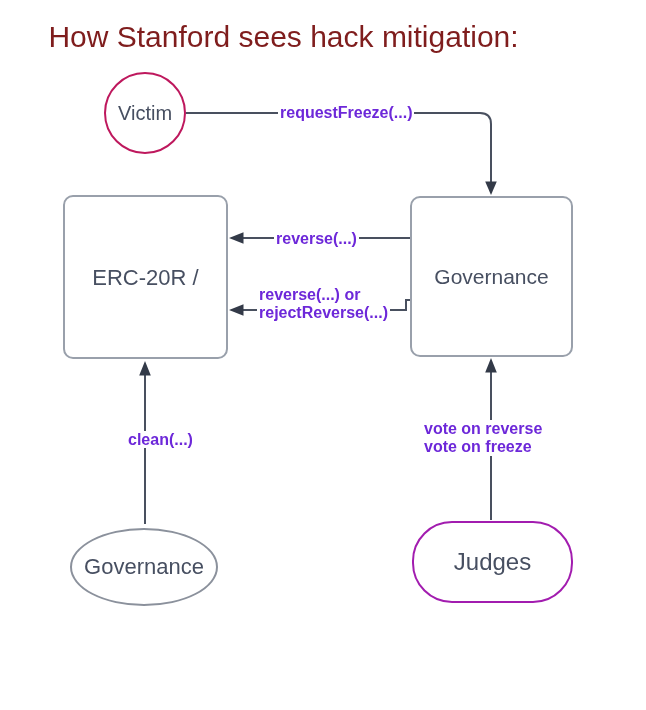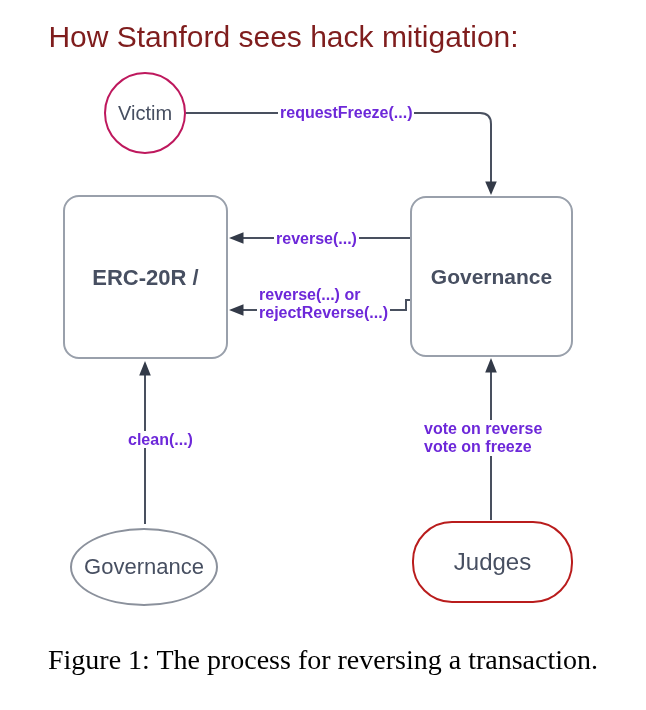--- a/index.html
+++ b/index.html
@@ -15,30 +15,30 @@
   .node{
     position:absolute;display:flex;flex-direction:column;align-items:center;
     justify-content:center;box-sizing:border-box;color:#474f61;background:#ffffff;
     text-align:center;
   }
   .node-victim{
     left:104px;top:72px;width:82px;height:82px;border:2px solid #be185d;
     border-radius:50%;font-size:20px;
   }
   .node-rect{
-    border:2px solid #99a0ab;border-radius:16px;font-size:22px;line-height:33px;font-weight:bold;
+    border:2px solid #99a0ab;border-radius:10px;font-size:22px;line-height:33px;
   }
   .node-erc{left:63px;top:195px;width:165px;height:164px;}
   .node-gov-contract{left:410px;top:196px;width:163px;height:161px;font-size:21px;line-height:32px;}
   .node-governance{
     left:70px;top:528px;width:148px;height:78px;border:2px solid #8b919c;
     border-radius:50%;font-size:22px;
   }
   .node-judges{
-    left:412px;top:521px;width:161px;height:82px;border:2px solid #b91c1c;
+    left:412px;top:521px;width:161px;height:82px;border:2px solid #a21caf;
     border-radius:40px;font-size:24px;
   }
   .edge-label{
     position:absolute;font-weight:bold;font-size:16px;color:#6d28d9;
     background:#ffffff;padding:0 2px;white-space:nowrap;line-height:17px;
   }
   .lbl-request{left:278px;top:104px;}
   .lbl-freeze{left:274px;top:230px;}
   .lbl-reverse{left:257px;top:286px;line-height:18px;}
   .lbl-clean{left:126px;top:431px;}
@@ -102,15 +102,14 @@
     <div>rejectReverse(...)</div>
   </div>
 
   <div class="edge-label lbl-clean">clean(...)</div>
 
   <div class="edge-label lbl-vote">
     <div>vote on reverse</div>
     <div>vote on freeze</div>
   </div>
 
-  <div class="caption">Figure 1: The process for reversing a transaction.</div>
 
 </div>
 
 </body></html>

